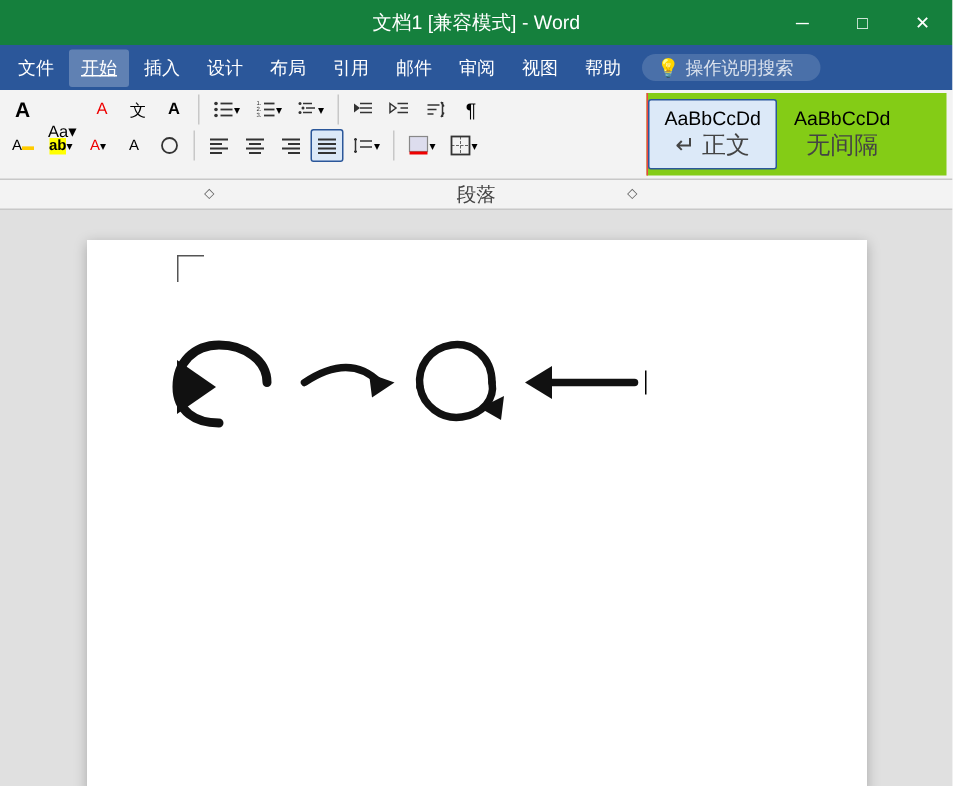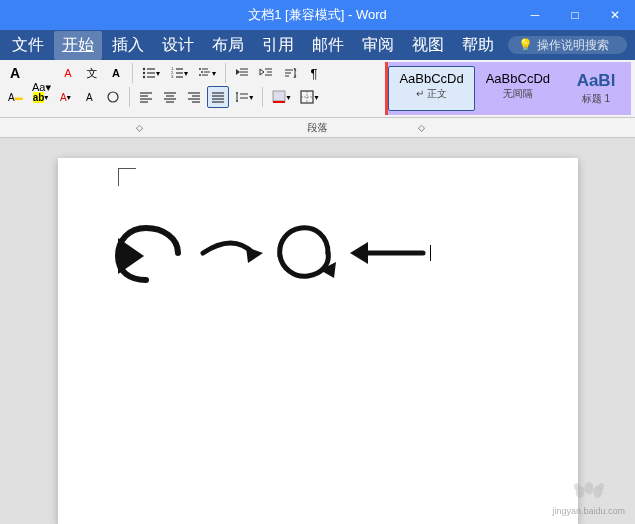--- a/index.html
+++ b/index.html
@@ -1,20 +1,20 @@
 <!DOCTYPE html>
 <html><head>
   <meta charset="utf-8">
   <style>
     * { margin: 0; padding: 0; box-sizing: border-box; }
     body { width: 635px; height: 524px; overflow: hidden; font-family: 'Microsoft YaHei', Arial, sans-serif; background: #f0f0f0; }
 
     
     .title-bar {
-      background: #3b82f6;
+      background: #15803d;
       height: 30px;
       display: flex;
       align-items: center;
       justify-content: center;
       color: white;
       font-size: 13px;
       position: relative;
     }
     .title-bar-text {
       color: white;
@@ -42,21 +42,21 @@
     .menu-bar {
       background: #2b579a;
       height: 30px;
       display: flex;
       align-items: center;
       padding: 0 4px;
       gap: 2px;
     }
     .menu-item {
       color: white;
-      font-size: 16px;
+      font-size: 12px;
       padding: 4px 8px;
       cursor: pointer;
       border-radius: 2px;
     }
 
     .search-box {
       display: flex;
       align-items: center;
       background: rgba(255,255,255,0.15);
       border-radius: 12px;
@@ -99,22 +99,22 @@
 
     .tb-separator {
       width: 1px;
       height: 20px;
       background: #c8c8c8;
       margin: 0 3px;
     }
 
     
     .styles-panel {
-      background: #c4b5fd;
-      border-left: 3px solid #ef4444;
+      background: #84cc16;
+      border-left: 1px solid #ef4444;
       display: flex;
       flex-direction: row;
       align-items: stretch;
       min-width: 200px;
       padding: 4px 0;
     }
 
     .style-item {
       display: flex;
       flex-direction: column;
@@ -138,38 +138,38 @@
       font-weight: normal;
       color: #000;
     }
     .style-preview-heading {
       font-size: 16px;
       font-weight: bold;
       color: #2b579a;
     }
 
     .style-label {
-      font-size: 10px;
+      font-size: 16px;
       color: #444;
       margin-top: 1px;
       text-align: center;
     }
 
     
     .section-bar {
       background: #f3f3f3;
       border-bottom: 1px solid #c8c8c8;
       height: 20px;
       display: flex;
       align-items: center;
       justify-content: center;
       position: relative;
     }
     .section-label {
-      font-size: 10px;
+      font-size: 13px;
       color: #444;
     }
     .section-expand {
       position: absolute;
       right: 4px;
       font-size: 10px;
       color: #666;
     }
     .section-expand-left {
       position: absolute;
@@ -459,24 +459,20 @@
 
   <div class="styles-panel">
     <div class="style-item active">
       <span class="style-preview-normal">AaBbCcDd</span>
       <span class="style-label">↵ 正文</span>
     </div>
     <div class="style-item">
       <span class="style-preview-tight">AaBbCcDd</span>
       <span class="style-label">  无间隔</span>
     </div>
-    <div class="style-item">
-      <span class="style-preview-heading" style="font-size:17px;font-weight:bold;color:#2b579a;">AaBl</span>
-      <span class="style-label">  标题 1</span>
-    </div>
   </div>
 </div>
 
 <div class="section-bar">
   <span class="section-expand-left" style="left:136px;">⬦</span>
   <span class="section-label">段落</span>
   <span class="section-expand" style="right:210px;">⬦</span>
 </div>
 
 <div class="doc-wrapper">
@@ -505,25 +501,14 @@
 
         <svg width="80" height="50" viewBox="0 0 80 50">
           <line x1="75" y1="25" x2="15" y2="25" stroke="#111" stroke-width="5" stroke-linecap="round"></line>
           <polygon points="20,14 2,25 20,36" fill="#111"></polygon>
         </svg>
 
         <div class="cursor"></div>
       </div>
     </div>
 
-    <div class="watermark">
-      <svg class="watermark-logo" width="44" height="36" viewBox="0 0 44 36">
-
-        <ellipse cx="12" cy="20" rx="5" ry="7" fill="#aaa" opacity="0.7"></ellipse>
-        <ellipse cx="22" cy="16" rx="5" ry="7" fill="#aaa" opacity="0.7"></ellipse>
-        <ellipse cx="32" cy="20" rx="5" ry="7" fill="#aaa" opacity="0.7"></ellipse>
-        <ellipse cx="8" cy="14" rx="3" ry="4" fill="#aaa" opacity="0.7"></ellipse>
-        <ellipse cx="36" cy="14" rx="3" ry="4" fill="#aaa" opacity="0.7"></ellipse>
-      </svg>
-      <span class="watermark-text">jingyan.baidu.com</span>
-    </div>
   </div>
 </div>
 
 </body></html>

